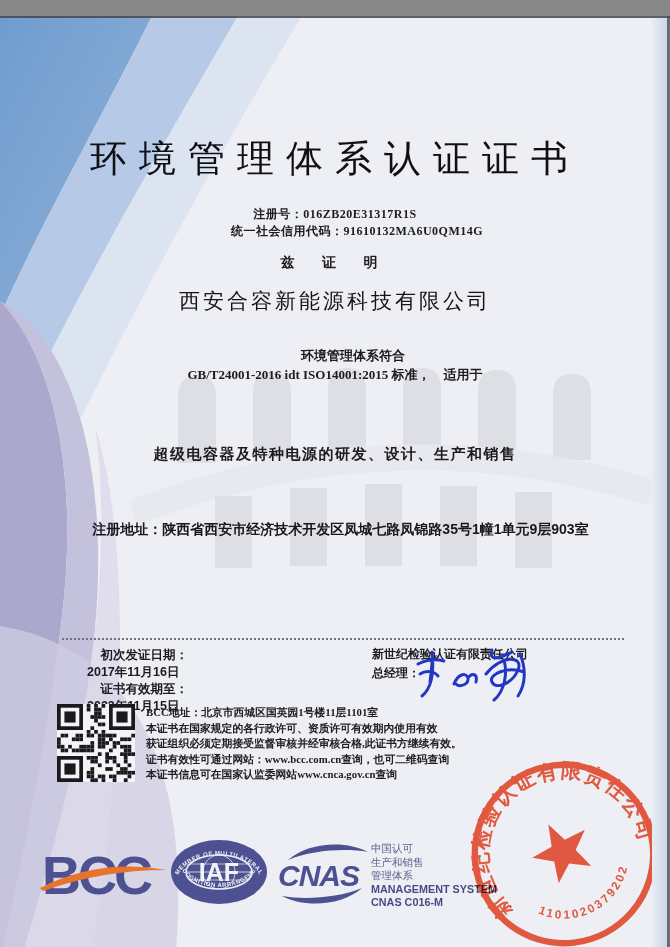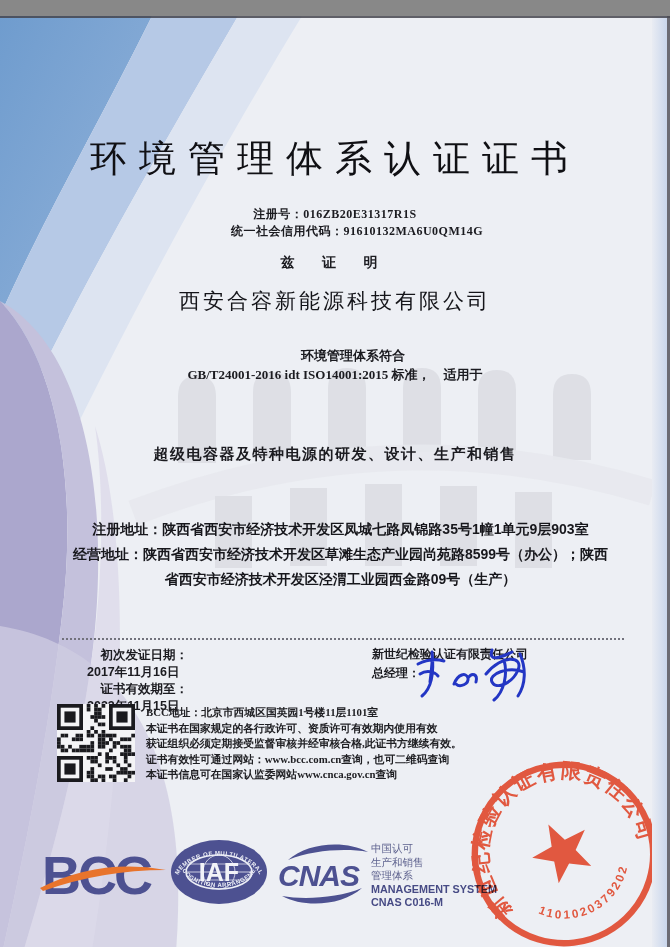--- a/index.html
+++ b/index.html
@@ -98,21 +98,20 @@
     </div>
 
     <div class="abs t-center certify">兹 证 明</div>
     <div class="abs t-center company">西安合容新能源科技有限公司</div>
     <div class="abs t-center conform">环境管理体系符合</div>
     <div class="abs t-center standard">GB/T24001-2016 idt ISO14001:2015 标准，　适用于</div>
     <div class="abs t-center scope">超级电容器及特种电源的研发、设计、生产和销售</div>
 
     <div class="abs addresses">
       <p class="addr-item"><span>注册地址：</span><span>陕西省西安市经济技术开发区凤城七路凤锦路35号1幢1单元9层903室</span></p>
-      <p class="addr-item"><span>经营地址：</span><span>陕西省西安市经济技术开发区草滩生态产业园尚苑路8599号（办公）；陕西省西安市经济技术开发区泾渭工业园西金路09号（生产）</span></p>
     </div>
 
     <div class="abs dotline"></div>
 
     <div class="abs dates">
       <div class="date-row">
         <span class="date-label">初次发证日期：</span>
         <span class="date-value">2017年11月16日</span>
       </div>
       <div class="date-row">

